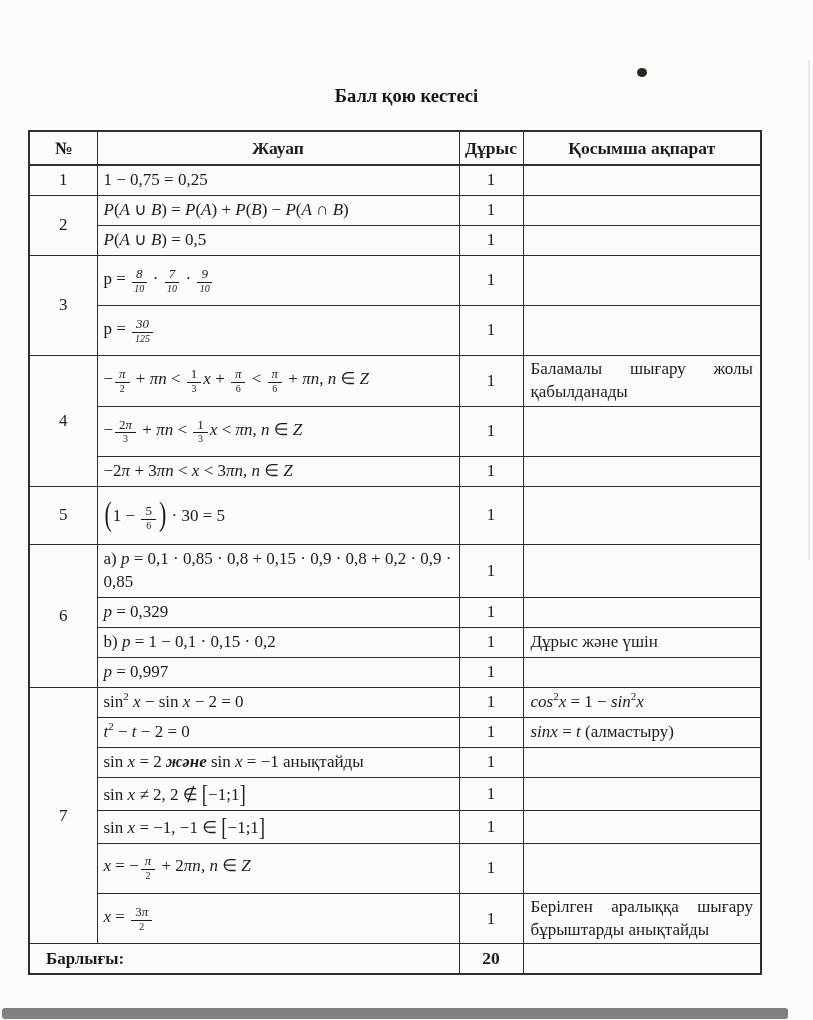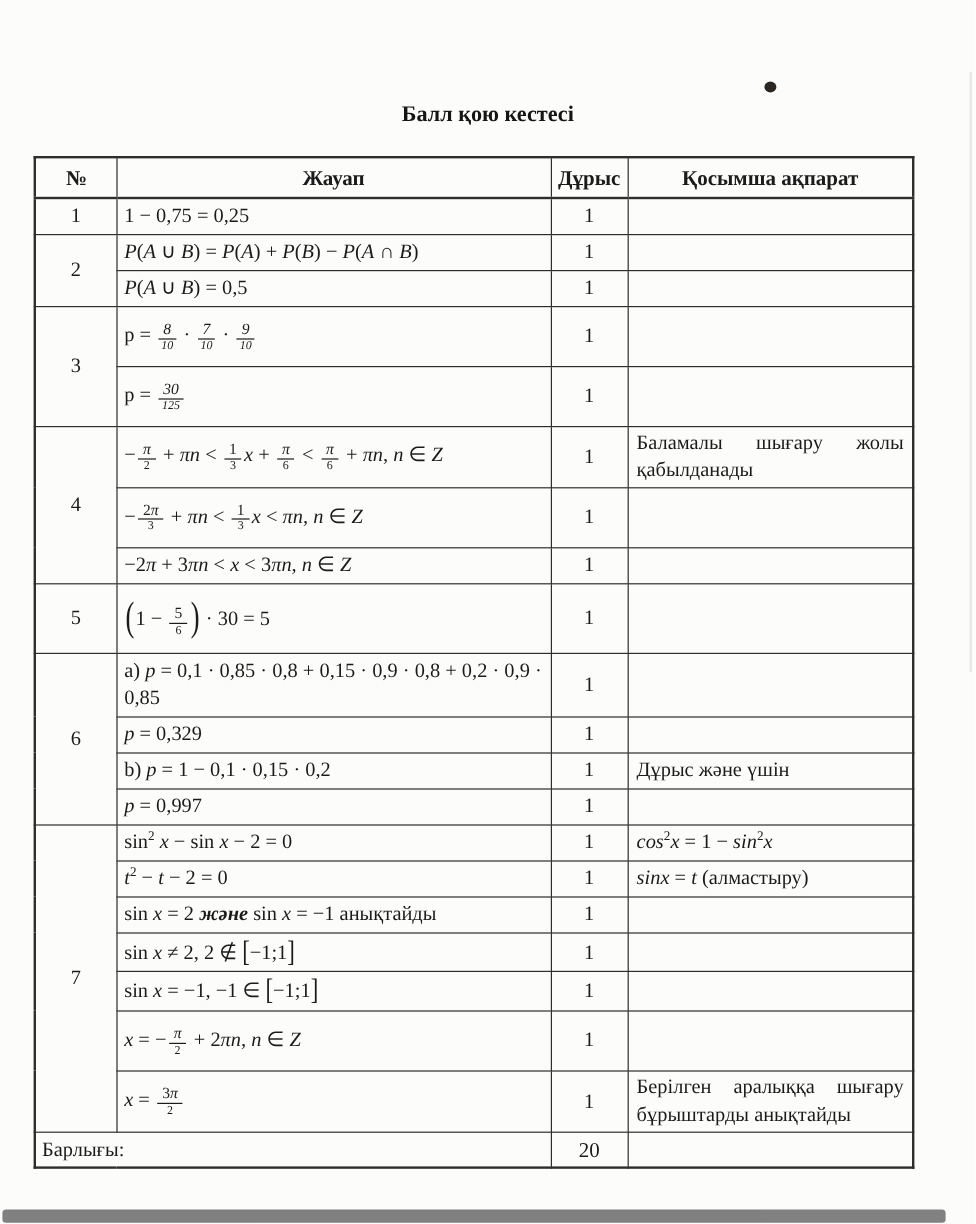--- a/index.html
+++ b/index.html
@@ -49,22 +49,22 @@
   tr.gs td{border-top-width:2.5px;}
   .num-cell{text-align:center;}
   .ans-cell{padding:3px 6px;line-height:1.35;}
   .score-cell{text-align:center;}
   .info-cell{padding:2px 7px;text-align:justify;line-height:1.35;}
   tr.plain{height:30px;}
   tr.fr{height:50px;}
   tr.xtall{height:58px;}
   tr.total-row{height:30px;}
   tr.total-row td{border-top-width:2.5px;}
-  .total-label{font-weight:normal;padding-left:5px;}
-  .total-score{font-weight:normal;text-align:center;font-size:17.5px;}
+  .total-label{font-weight:bold;padding-left:16px;}
+  .total-score{font-weight:bold;text-align:center;font-size:17.5px;}
   
   .frac{
     display:inline-flex;flex-direction:column;vertical-align:middle;
     text-align:center;margin:0 2px;line-height:1.05;
   }
   .fn{display:block;border-bottom:1.3px solid #1b1b1b;padding:0 4px 1px;font-size:13px;}
   .fd{display:block;padding-top:1px;font-size:10px;}
   sup{font-size:11px;line-height:0;}
   .bigp{display:inline-block;transform:scaleY(1.55);font-size:22px;margin:0 1px;}
   .bigb{display:inline-block;transform:scaleY(1.3);font-size:19px;}

